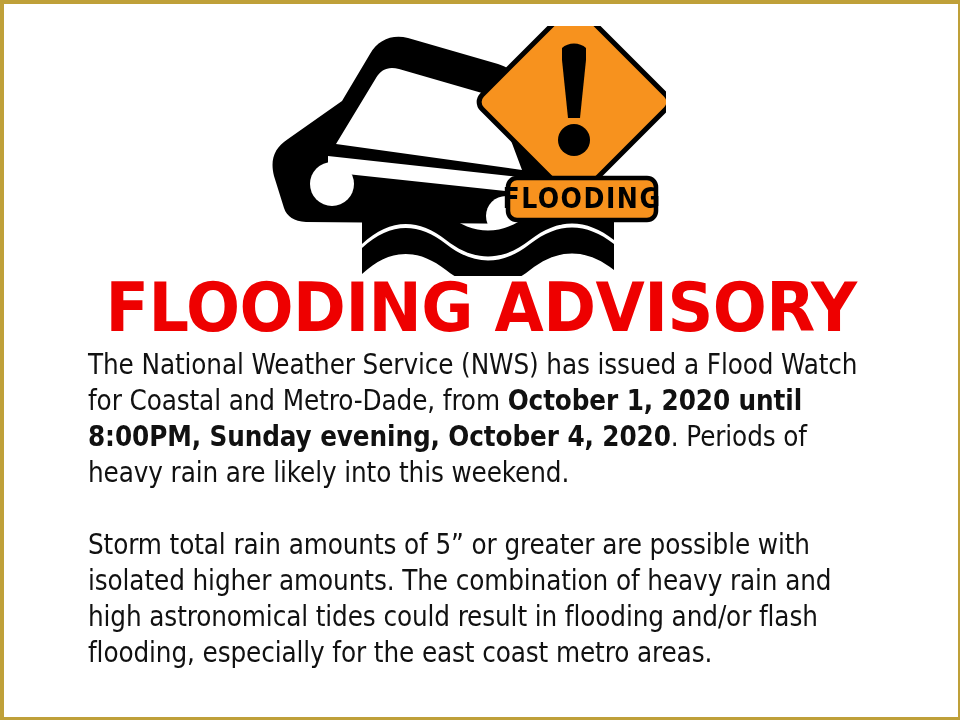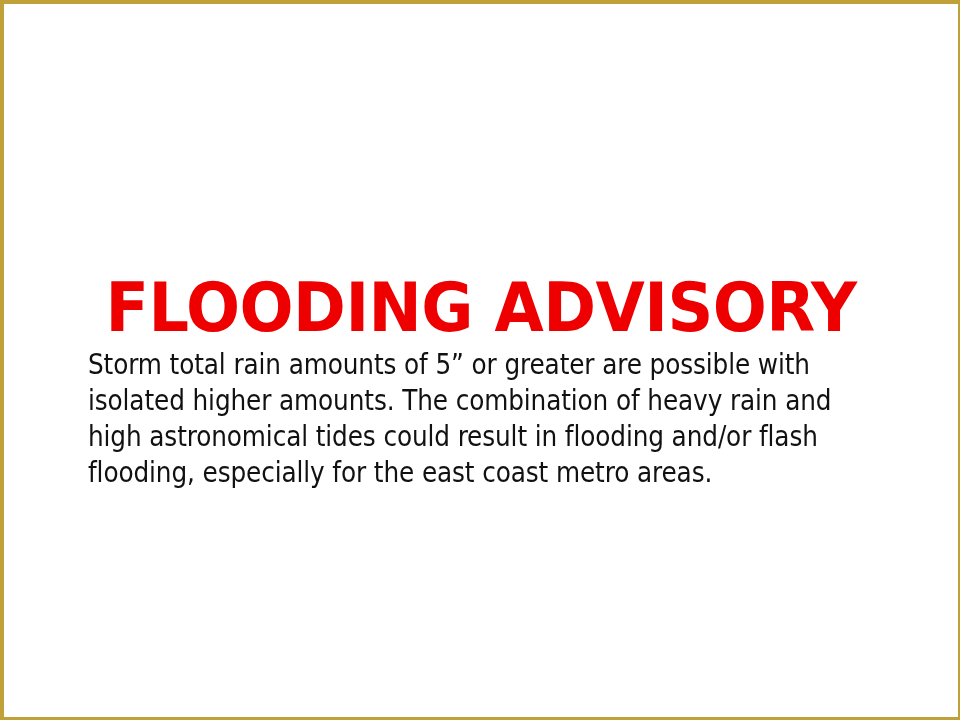--- a/index.html
+++ b/index.html
@@ -80,20 +80,110 @@
   }
   #body-copy b {
     font-weight: bold;
   }
 </style>
 </head>
 <body>
 
 <div id="poster">
 
+  <div id="graphic-block">
+
+    <svg id="flood-car-graphic" viewBox="0 0 400 250">
+
+      <g>
+
+        <path fill="#000000" d="
+          M 18,182
+          L 8,150
+          C 4,134 8,122 22,113
+          L 76,75
+          L 104,28
+          C 112,14 126,8 142,12
+          L 232,38
+          C 245,42 253,50 258,62
+          L 278,118
+          L 296,128
+          C 308,135 314,146 312,158
+          L 306,186
+          C 304,196 296,201 286,198
+          L 40,196
+          C 28,195 21,191 18,182
+          Z"></path>
+
+        <path fill="#ffffff" d="
+          M 70,118
+          L 110,52
+          C 115,43 123,40 133,43
+          L 216,67
+          C 225,70 231,76 234,85
+          L 256,144
+          Z"></path>
+
+        <path fill="#ffffff" d="
+          M 62,130
+          L 262,152
+          L 268,168
+          L 62,146
+          Z"></path>
+
+        <circle cx="66" cy="158" r="22" fill="#ffffff"></circle>
+
+        <circle cx="240" cy="190" r="20" fill="#ffffff"></circle>
+      </g>
+
+      <g fill="#000000">
+        <path d="
+          M 96,192
+          C 124,166 152,166 180,188
+          C 208,210 236,210 264,188
+          C 292,166 320,166 348,188
+          L 348,214
+          C 320,192 292,192 264,214
+          C 236,236 208,236 180,214
+          C 152,192 124,192 96,218
+          Z"></path>
+        <path d="
+          M 96,222
+          C 124,196 152,196 180,218
+          C 208,240 236,240 264,218
+          C 292,196 320,196 348,218
+          L 348,244
+          C 320,222 292,222 264,244
+          C 236,266 208,266 180,244
+          C 152,222 124,222 96,248
+          Z"></path>
+      </g>
+
+      <g>
+        <rect x="238" y="6" width="140" height="140" transform="rotate(45 308 76)" rx="10" ry="10" fill="#f7921e" stroke="#000000" stroke-width="5"></rect>
+
+        <path fill="#000000" d="
+          M 296,22
+          C 302,16 314,16 320,22
+          L 320,34
+          L 314,92
+          L 302,92
+          L 296,34
+          Z"></path>
+        <circle cx="308" cy="114" r="16" fill="#000000"></circle>
+      </g>
+
+      <g>
+        <rect x="242" y="152" width="148" height="42" rx="9" ry="9" fill="#f7921e" stroke="#000000" stroke-width="4.5"></rect>
+        <text x="316" y="182" text-anchor="middle" font-family="DejaVu Sans Condensed, Liberation Sans Narrow, Liberation Sans, sans-serif" font-size="28" font-weight="bold" letter-spacing="1.5" fill="#000000">FLOODING</text>
+      </g>
+
+    </svg>
+  </div>
 
   <div id="headline">FLOODING ADVISORY</div>
 
   <div id="body-copy">
+    <p><span>The National Weather Service (NWS) has issued a Flood Watch for Coastal and Metro-Dade, from </span><b>October 1, 2020 until 8:00PM, Sunday evening, October 4, 2020</b><span>. Periods of heavy rain are likely into this weekend.</span></p>
     <p>Storm total rain amounts of 5” or greater are possible with isolated higher amounts. The combination of heavy rain and high astronomical tides could result in flooding and/or flash flooding, especially for the east coast metro areas.</p>
   </div>
 
 </div>
 
 </body></html>

